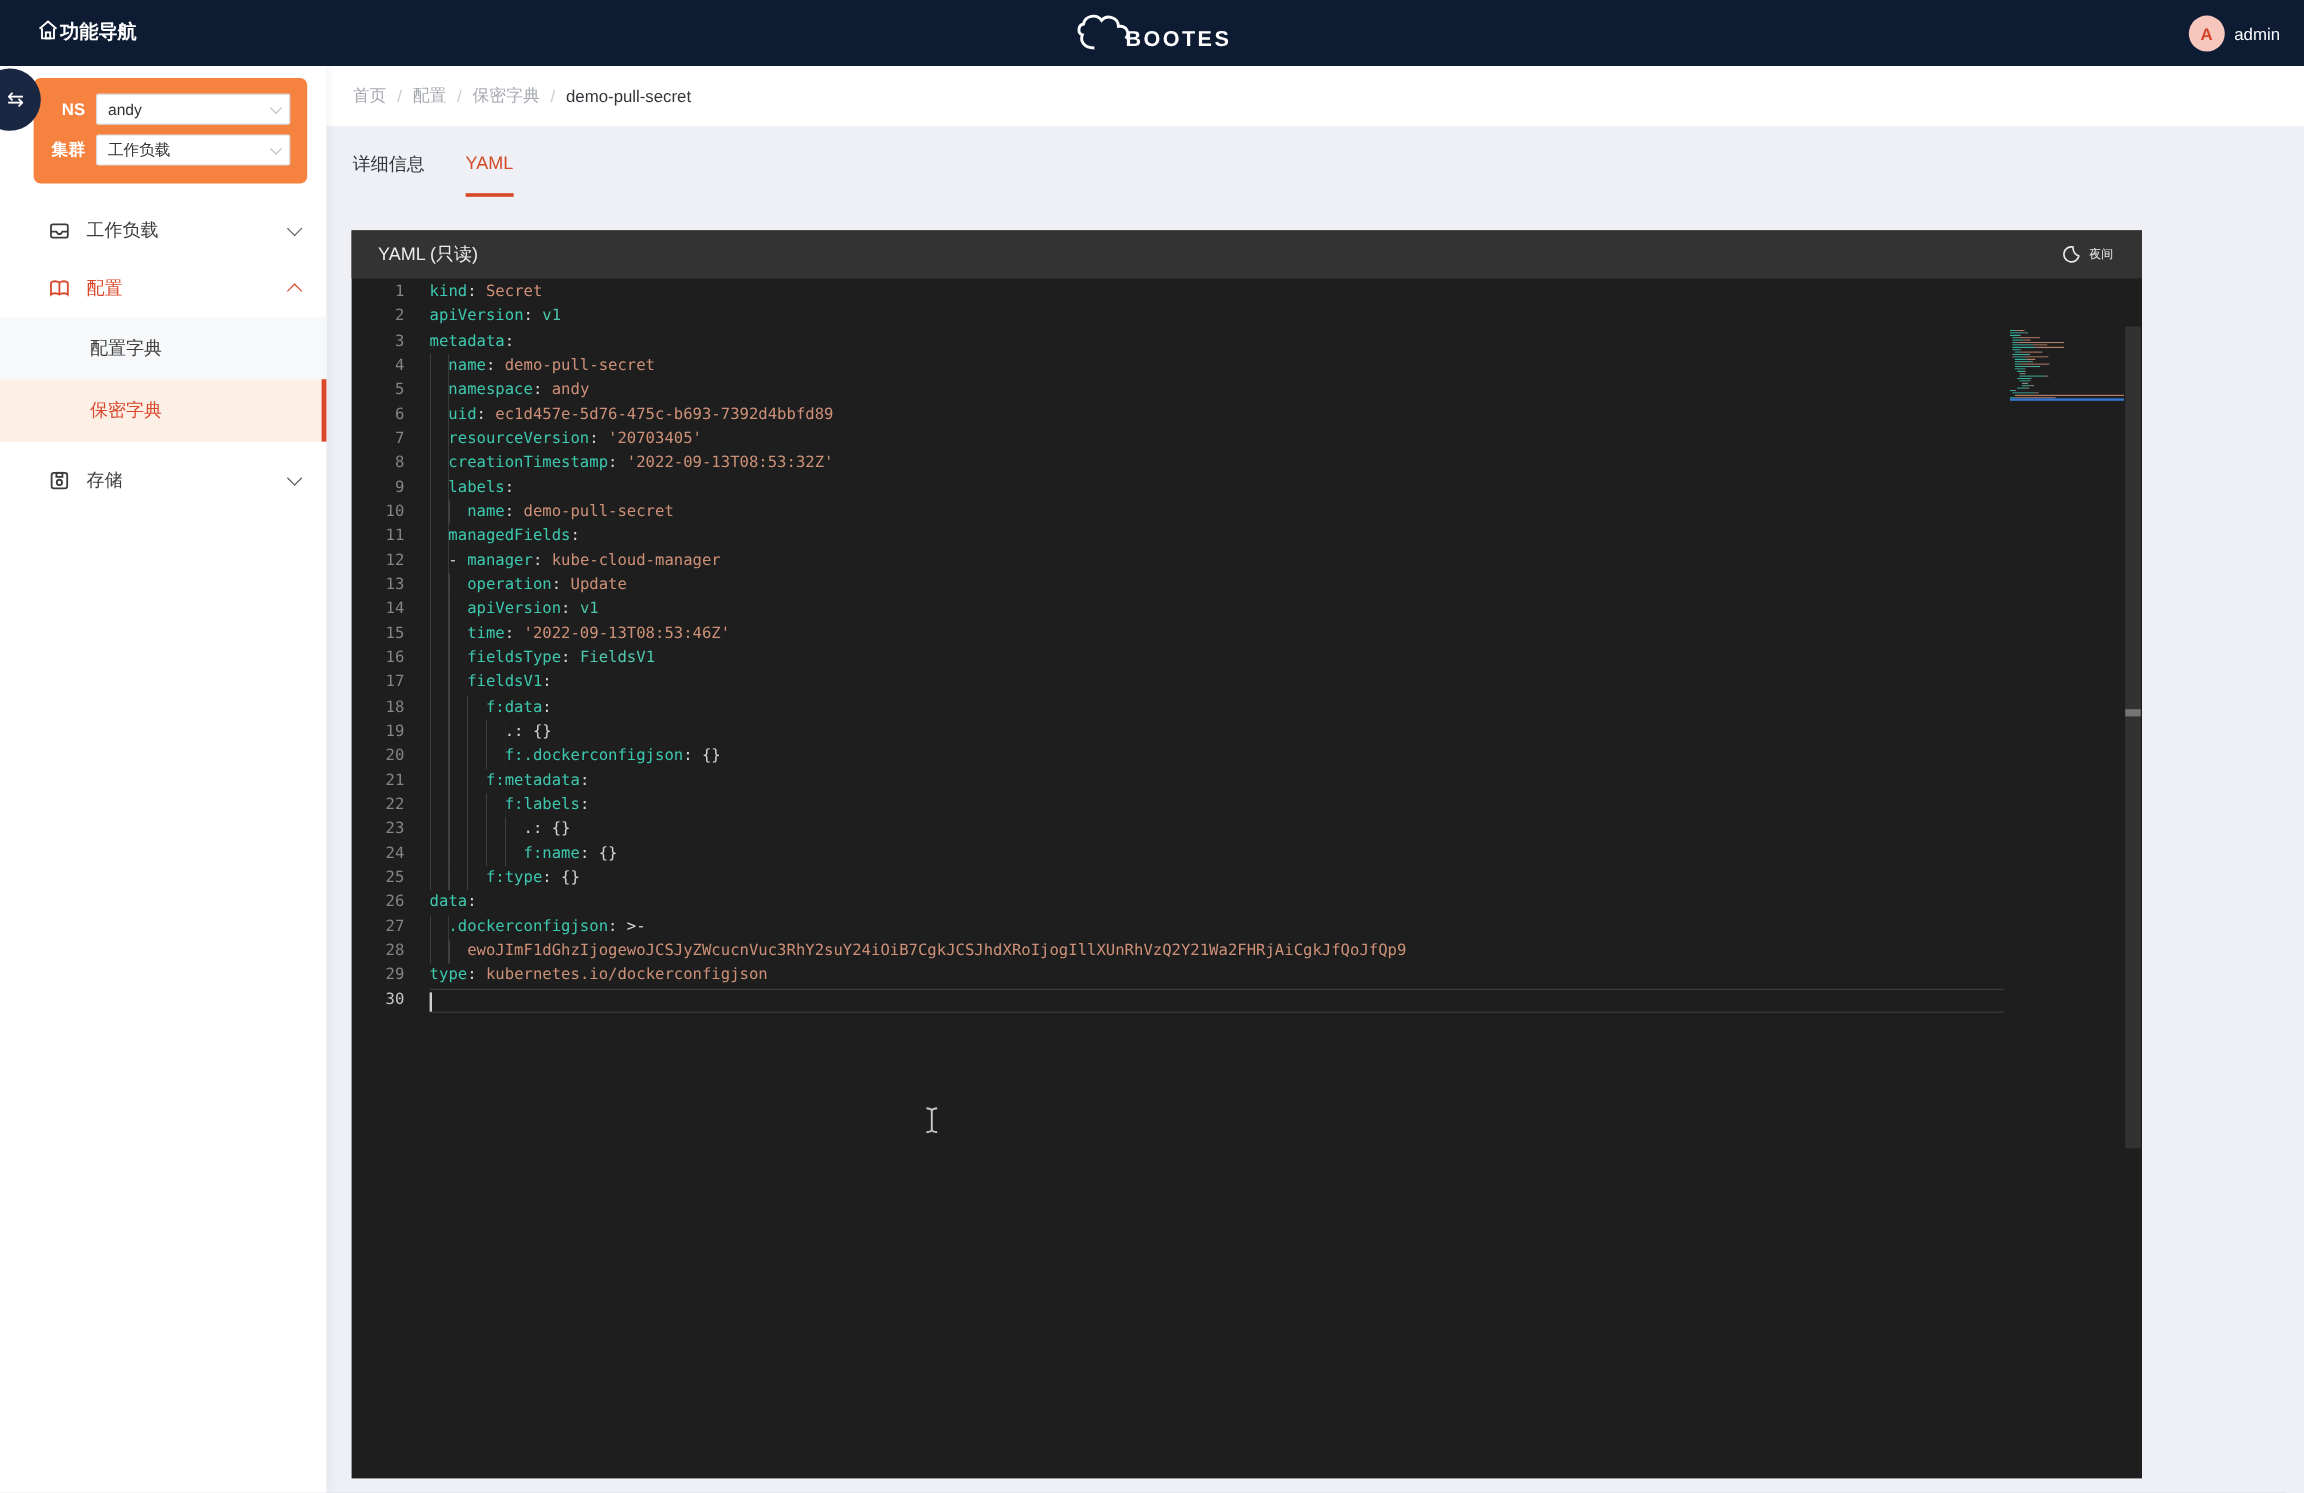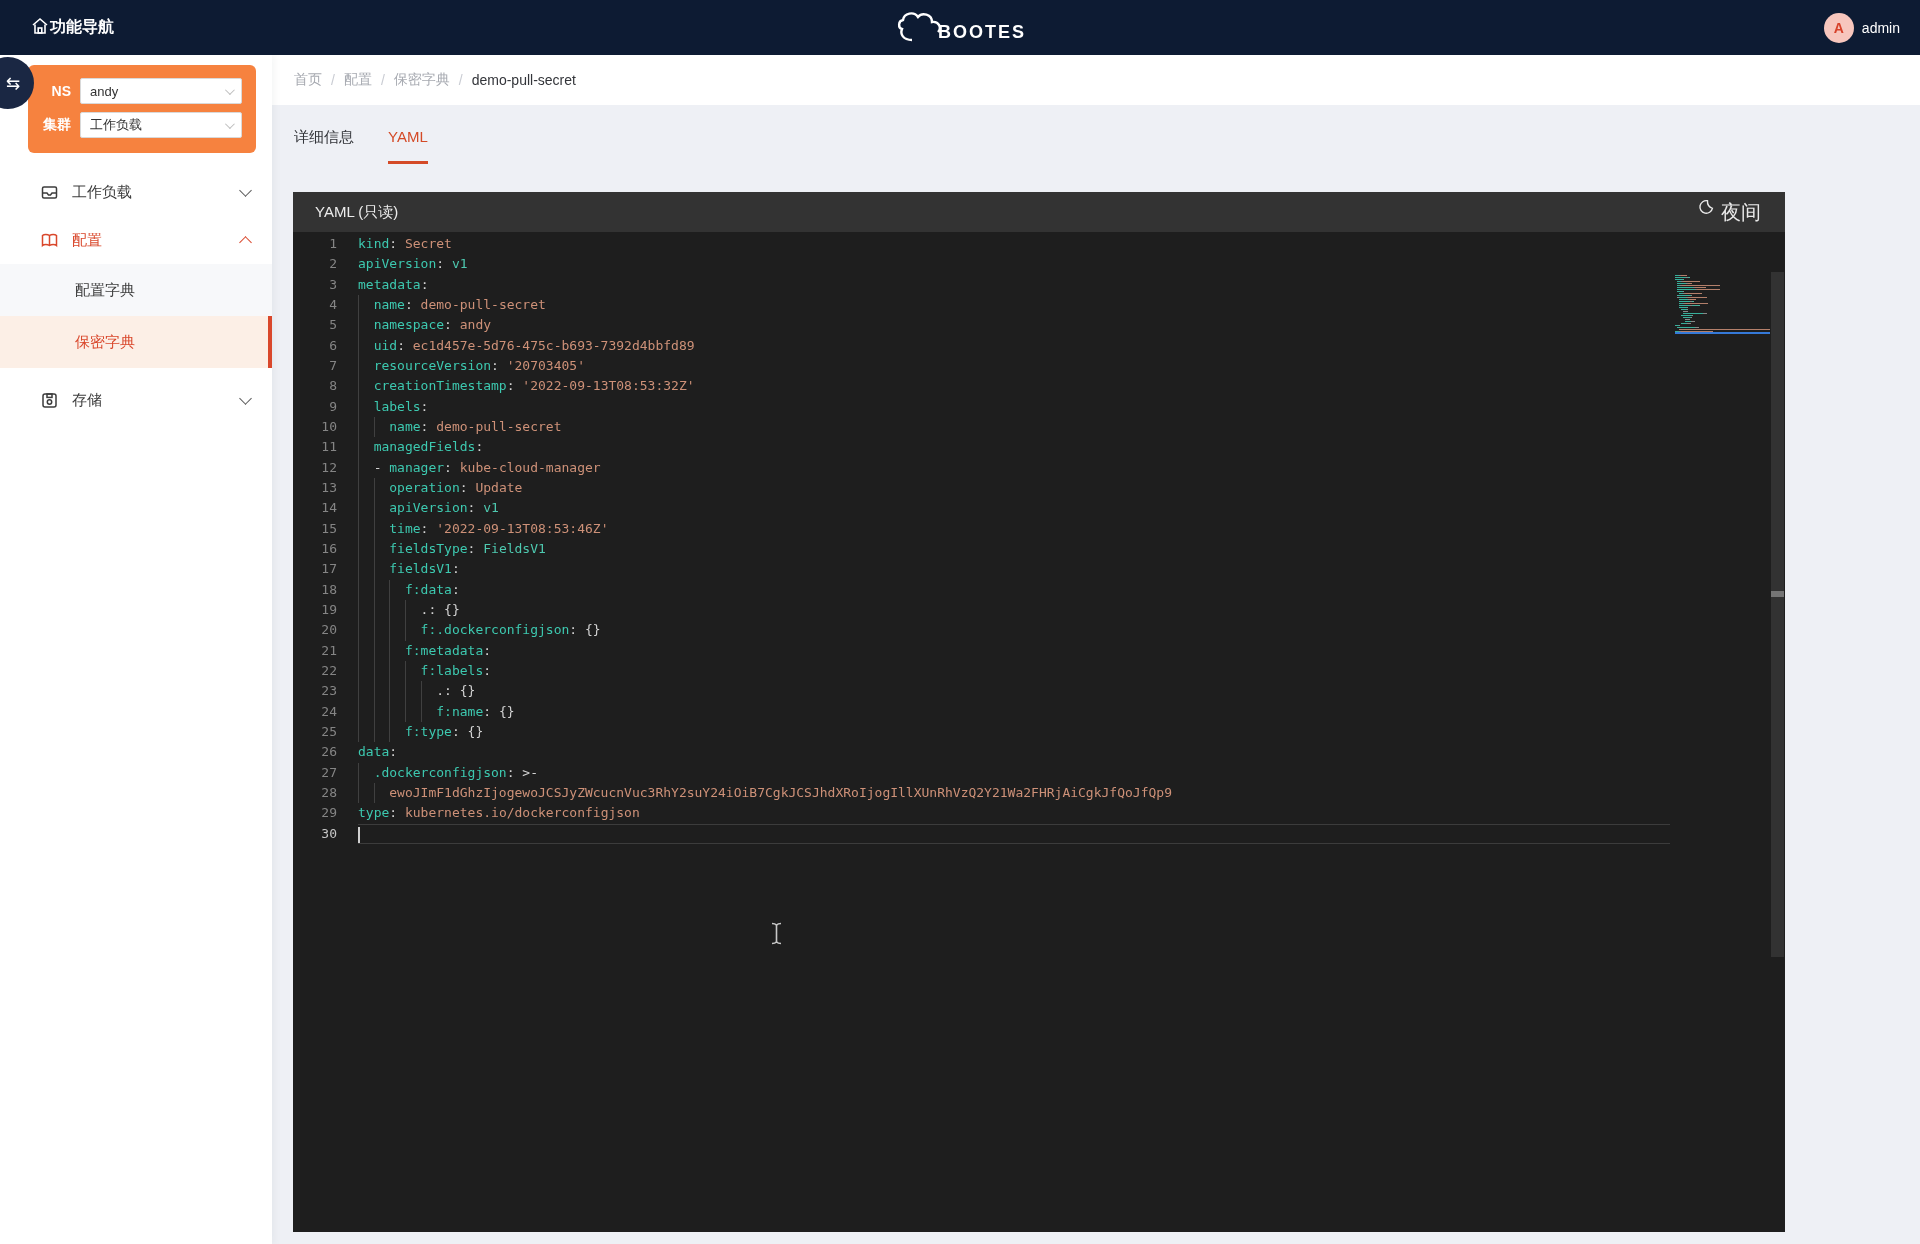--- a/index.html
+++ b/index.html
@@ -44,21 +44,21 @@
 
   
   .tabs { position:absolute; left:294px; top:128px; display:flex; gap:34px; font-size:15px; }
   .tab { padding-bottom:14px; color:#33353a; cursor:pointer; border-bottom:3px solid transparent; }
   .tab.active { color:#d44a27; border-bottom-color:#d44a27; }
 
   
   .panel { position:absolute; left:293px; top:192px; width:1492px; height:1040px; background:#1e1e1e; }
   .panel-hdr { height:40px; background:#333333; display:flex; align-items:center; justify-content:space-between; padding:0 24px 0 22px; }
   .panel-title { color:#ececec; font-size:15px; }
-  .night { display:flex; align-items:flex-start; gap:7px; color:#eaeaea; font-size:20px; cursor:pointer; }
+  .night { display:flex; align-items:center; gap:7px; color:#eaeaea; font-size:10px; cursor:pointer; }
   .night svg { display:block; }
 
   .code { position:relative; padding-top:2px; font-family:"DejaVu Sans Mono","Liberation Mono",monospace; font-size:13px; line-height:20.34px; }
   .crow { display:flex; height:20.34px; white-space:pre; }
   .ln { width:65px; padding-right:21px; text-align:right; color:#858585; flex:none; }
   .cbody { flex:1; display:flex; align-items:stretch; white-space:pre; color:#d4d4d4; margin-right:115px; }
   .cbody span { display:inline-block; line-height:20.34px; }
   .guides { background-image:repeating-linear-gradient(to right,#404040 0,#404040 1px,transparent 1px,transparent 2ch); flex:none; }
   .tk-key { color:#3dc9b0; }
   .tk-str { color:#ce9178; }

